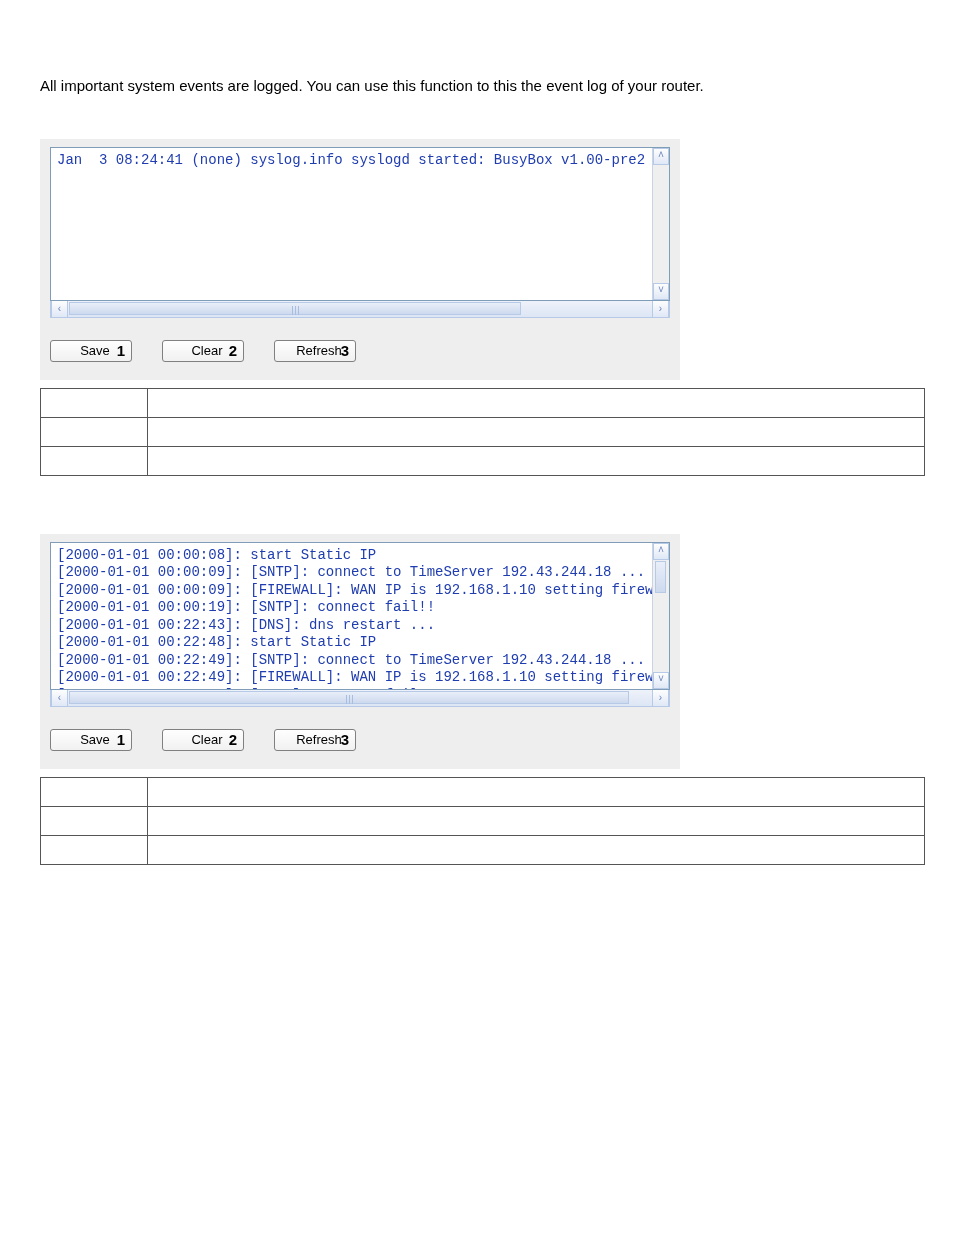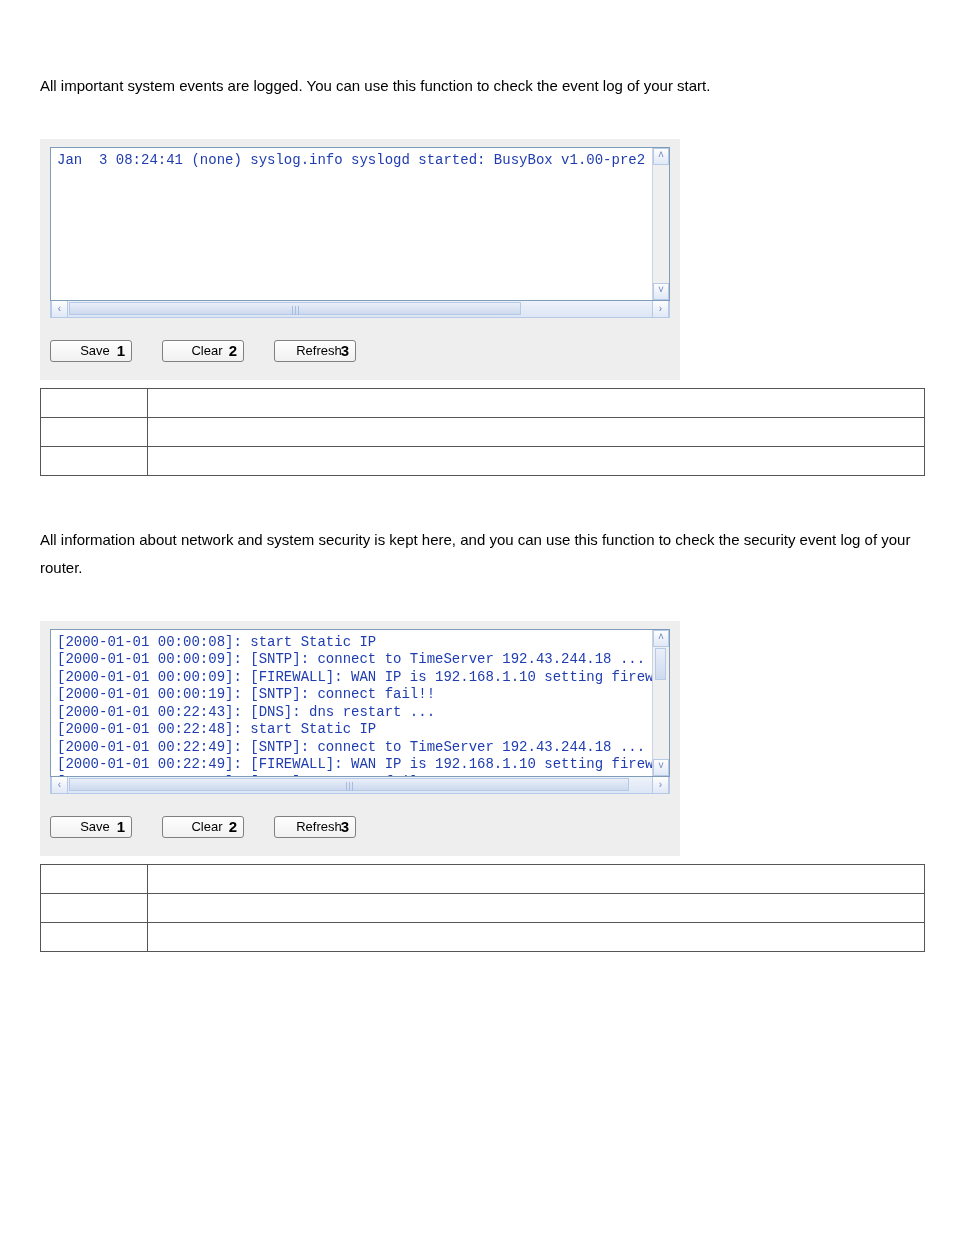--- a/index.html
+++ b/index.html
@@ -173,21 +173,21 @@
   }
   table.desc-table td.col1 { width: 104px; }
   table.desc-table td.col2 { }
 
 </style>
 </head>
 <body>
 
 <div class="page">
 
-  <p class="para">All important system events are logged. You can use this function to check the event log of your start.</p>
+  <p class="para">All important system events are logged. You can use this function to this the event log of your router.</p>
 
   <div class="screenshot">
     <div class="log-box">
       <div class="log-content system-log-content">Jan  3 08:24:41 (none) syslog.info syslogd started: BusyBox v1.00-pre2 (200</div>
       <div class="vscroll">
         <div class="vs-btn-up">˄</div>
         <div class="vs-btn-down">˅</div>
       </div>
     </div>
     <div class="hscroll">
@@ -226,21 +226,20 @@
         </tr>
     <tr>
           <td class="col1"></td>
           <td class="col2"></td>
         </tr>
   </tbody>
     </table>
 
   <div style="height:50px;"></div>
 
-  <p class="para">All information about network and system security is kept here, and you can use this function to check the security event log of your router.</p>
 
   <div class="screenshot">
     <div class="log-box">
       <div class="log-content security-log-content">[2000-01-01 00:00:08]: start Static IP
 [2000-01-01 00:00:09]: [SNTP]: connect to TimeServer 192.43.244.18 ...
 [2000-01-01 00:00:09]: [FIREWALL]: WAN IP is 192.168.1.10 setting firewall.
 [2000-01-01 00:00:19]: [SNTP]: connect fail!!
 [2000-01-01 00:22:43]: [DNS]: dns restart ...
 [2000-01-01 00:22:48]: start Static IP
 [2000-01-01 00:22:49]: [SNTP]: connect to TimeServer 192.43.244.18 ...

